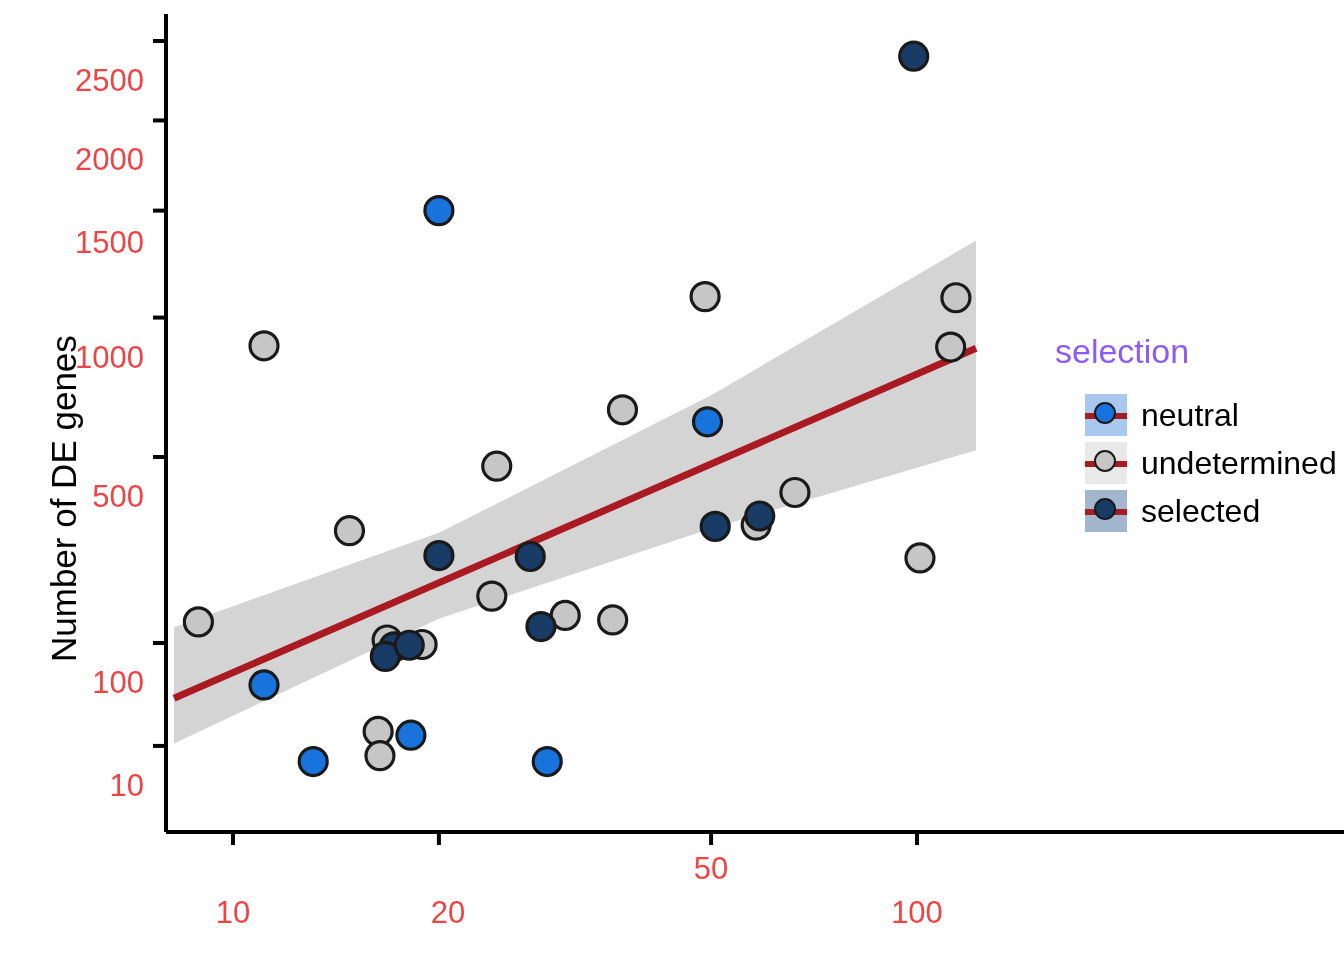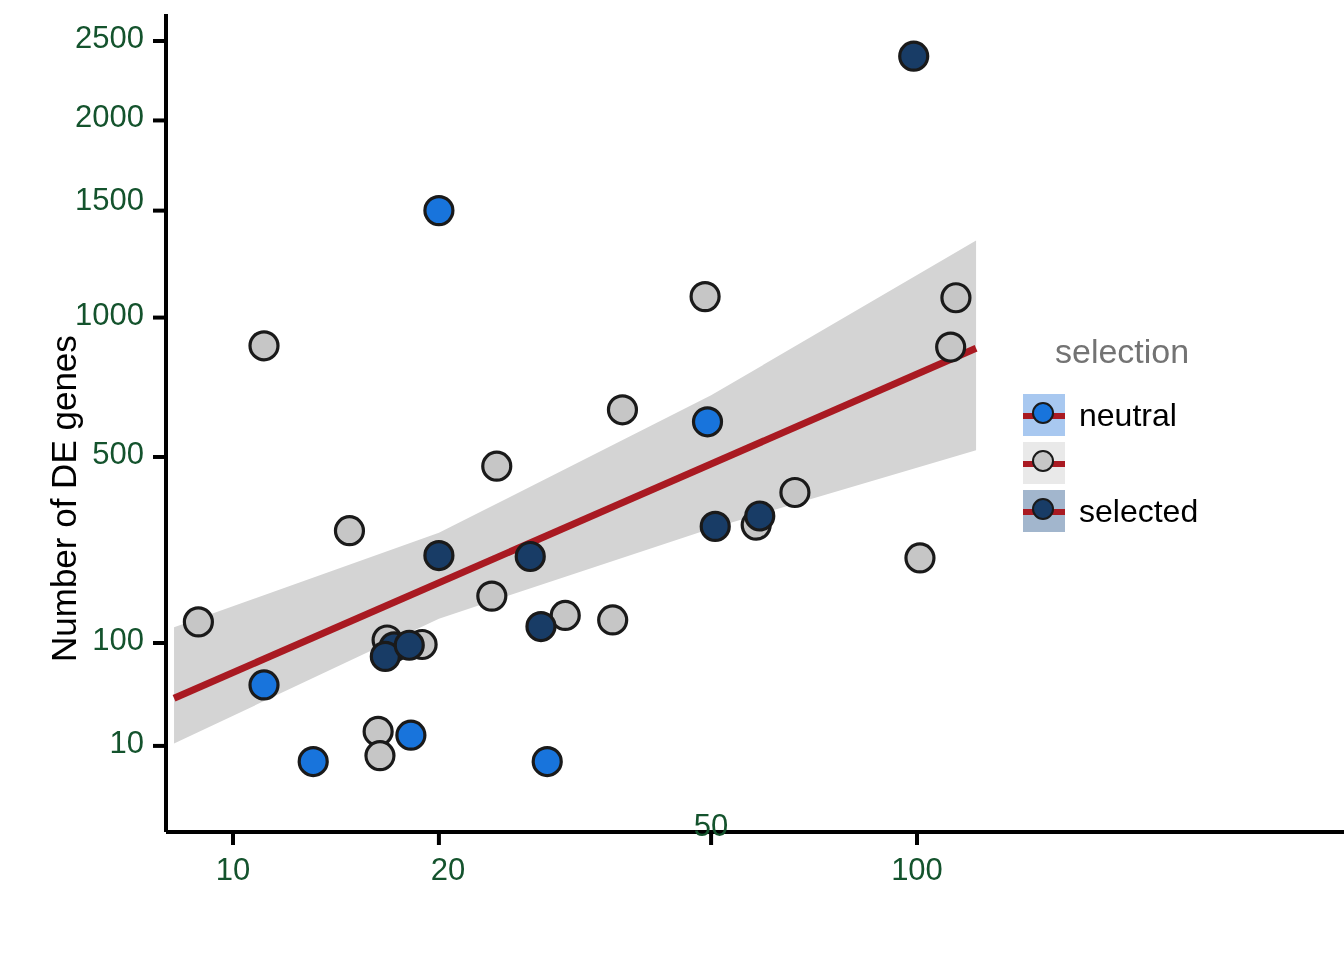--- a/index.html
+++ b/index.html
@@ -34,38 +34,39 @@
     transform: rotate(-90deg);
     left: 44px;
     top: 662px;
   }
   #xlab {
     left: 356px;
     top: 898px;
   }
   .tick-label {
     position: absolute;
-    color: #14532d;
+    color: #ef4444;
     font-size: 31px;
     white-space: nowrap;
     font-family: "Liberation Sans", sans-serif;
+    margin-top: 43px;
   }
   .ytick-label { text-align: right; }
   .xtick-label { text-align: center; }
   #legend-title {
     position: absolute;
     left: 1055px;
     top: 332px;
     font-size: 34px;
-    color: #737373;
+    color: #8b5cf6;
     white-space: nowrap;
   }
   .legend-row {
     position: absolute;
-    left: 1023px;
+    left: 1085px;
     height: 42px;
     display: flex;
     align-items: center;
   }
   .legend-key {
     width: 42px;
     height: 42px;
     position: relative;
     flex: 0 0 auto;
   }
@@ -186,20 +187,21 @@
             <div class="keyline"></div>
             <div class="keypt" style="background: rgb(24, 116, 220);"></div>
           </div>
           <div class="legend-label">neutral</div>
         </div>
         <div class="legend-row" style="top: 442px;">
           <div class="legend-key" style="background: rgb(233, 233, 233);">
             <div class="keyline"></div>
             <div class="keypt" style="background: rgb(198, 198, 198);"></div>
           </div>
+          <div class="legend-label">undetermined</div>
         </div>
         <div class="legend-row" style="top: 490px; text-align: center;">
           <div class="legend-key" style="background: rgb(162, 182, 205);">
             <div class="keyline"></div>
             <div class="keypt" style="background: rgb(24, 60, 102);"></div>
           </div>
           <div class="legend-label">selected</div>
         </div>
       </div>
   </div>

